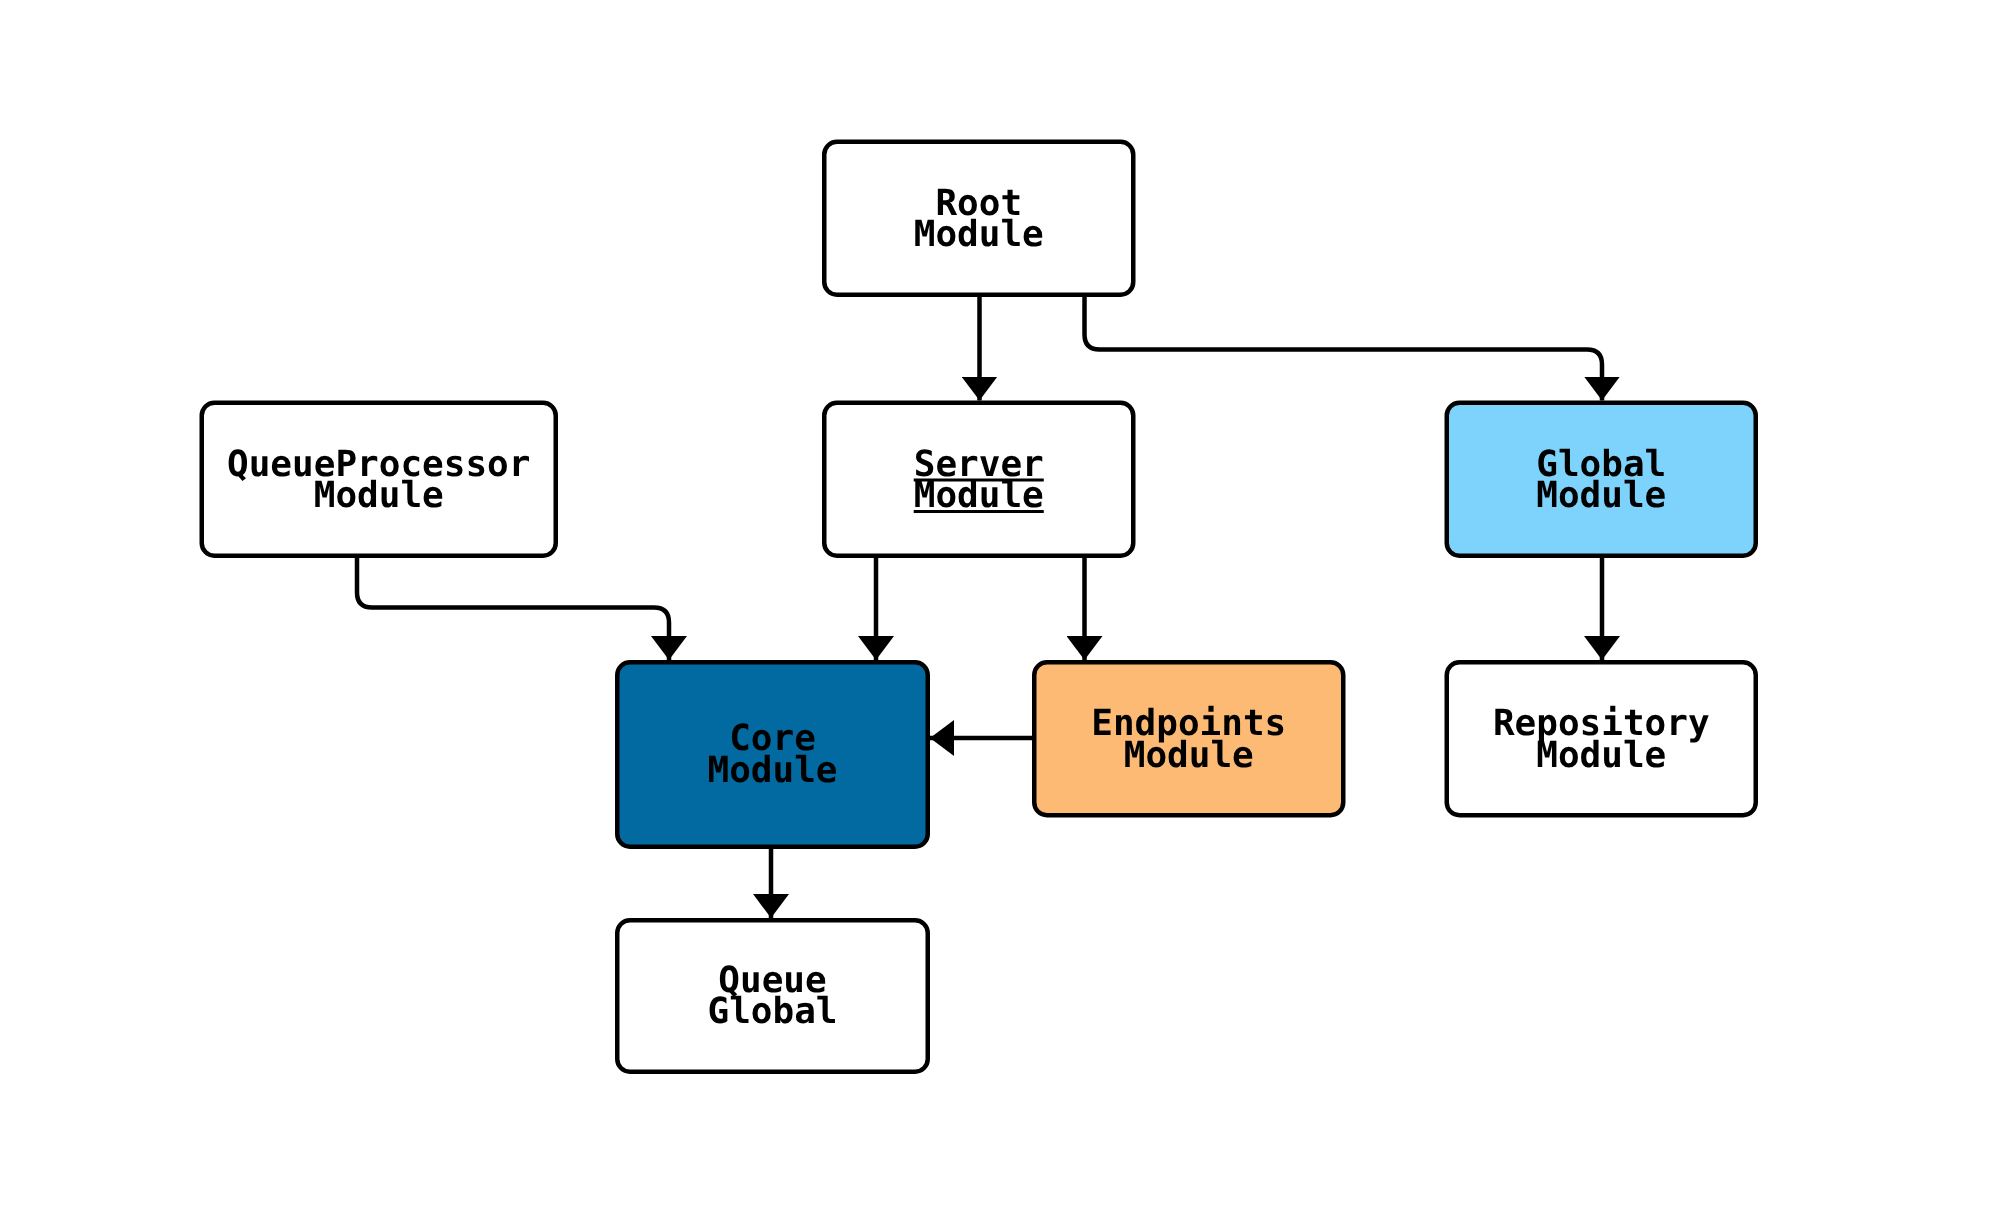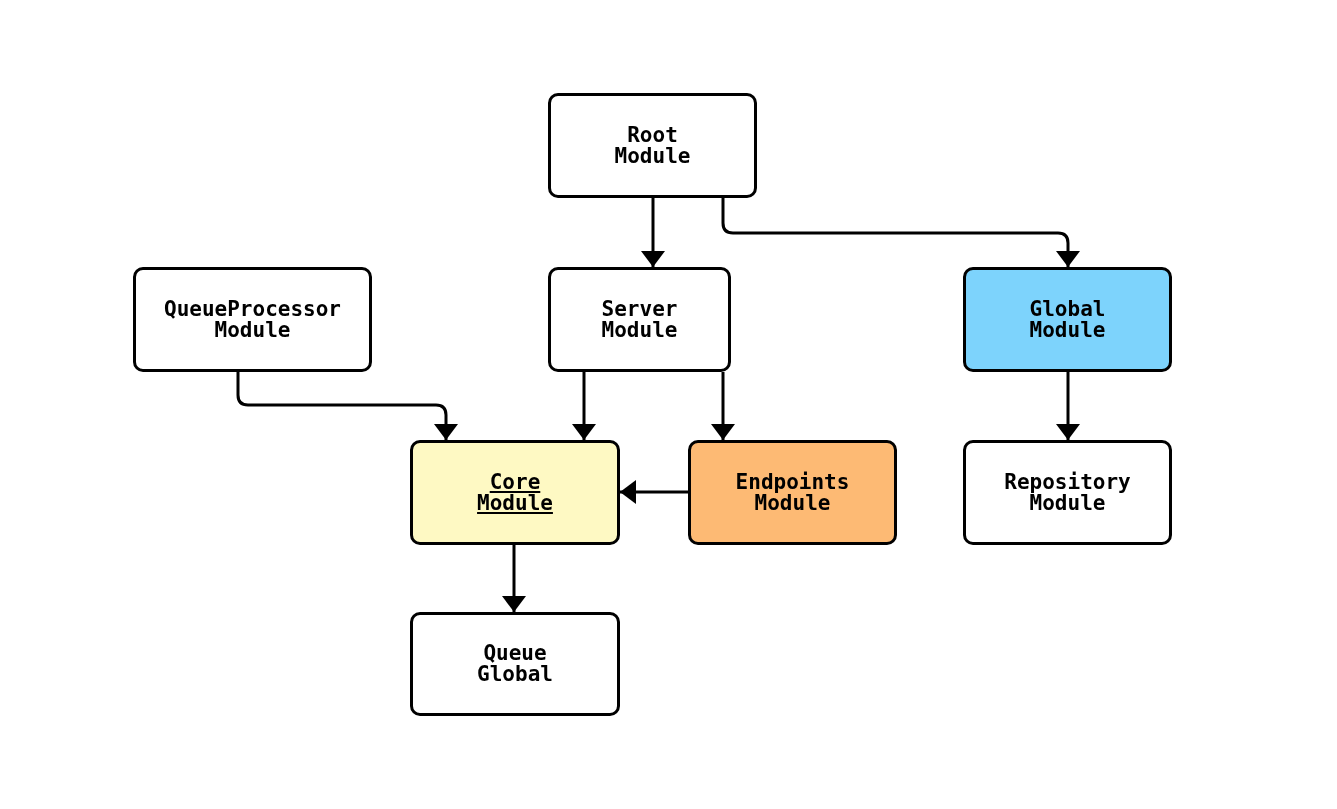--- a/index.html
+++ b/index.html
@@ -27,21 +27,21 @@
     box-sizing: border-box;
     background: #ffffff;
     border: 3px solid #000000;
     border-radius: 10px;
     display: flex;
     align-items: center;
     justify-content: center;
     text-align: center;
   }
   .node .label {
-    font-size: 21px;
+    font-size: 24px;
     font-weight: bold;
     line-height: 21px;
     color: #000000;
     white-space: pre-line;
   }
 </style>
 </head>
 <body>
 
 <div class="canvas">
@@ -65,29 +65,29 @@
   </svg>
 
   <div class="node" style="left: 548px; top: 93px; width: 209px; height: 105px; border-width: 3px; border-color: rgb(0, 0, 0); border-radius: 10px; background: rgb(255, 255, 255);">
     <span class="label">Root
 Module</span>
   </div>
   <div class="node" style="left: 133px; top: 267px; width: 239px; height: 105px; border-width: 3px; border-color: rgb(0, 0, 0); border-radius: 10px; background: rgb(255, 255, 255);">
     <span class="label">QueueProcessor
 Module</span>
   </div>
-  <div class="node" style="left: 548px; top: 267px; width: 183px; height: 105px; border-width: 3px; border-color: rgb(0, 0, 0); border-radius: 10px; background: rgb(255, 255, 255);">
+  <div class="node" style="left: 548px; top: 267px; width: 209px; height: 105px; border-width: 3px; border-color: rgb(0, 0, 0); border-radius: 10px; background: rgb(255, 255, 255); text-decoration: underline;">
     <span class="label">Server
 Module</span>
   </div>
   <div class="node" style="left: 963px; top: 267px; width: 209px; height: 105px; border-width: 3px; border-color: rgb(0, 0, 0); border-radius: 10px; background: #7dd3fc;">
     <span class="label">Global
 Module</span>
   </div>
-  <div class="node" style="left: 410px; top: 440px; width: 210px; height: 105px; border-width: 3px; border-color: rgb(0, 0, 0); border-radius: 10px; background: #fef9c3; text-decoration: underline;">
+  <div class="node" style="left: 410px; top: 440px; width: 210px; height: 126px; border-width: 3px; border-color: rgb(0, 0, 0); border-radius: 10px; background: #0369a1;">
     <span class="label">Core
 Module</span>
   </div>
   <div class="node" style="left: 688px; top: 440px; width: 209px; height: 105px; border-width: 3px; border-color: rgb(0, 0, 0); border-radius: 10px; background: #fdba74;">
     <span class="label">Endpoints
 Module</span>
   </div>
   <div class="node" style="left: 963px; top: 440px; width: 209px; height: 105px; border-width: 3px; border-color: rgb(0, 0, 0); border-radius: 10px; background: rgb(255, 255, 255);">
     <span class="label">Repository
 Module</span>

